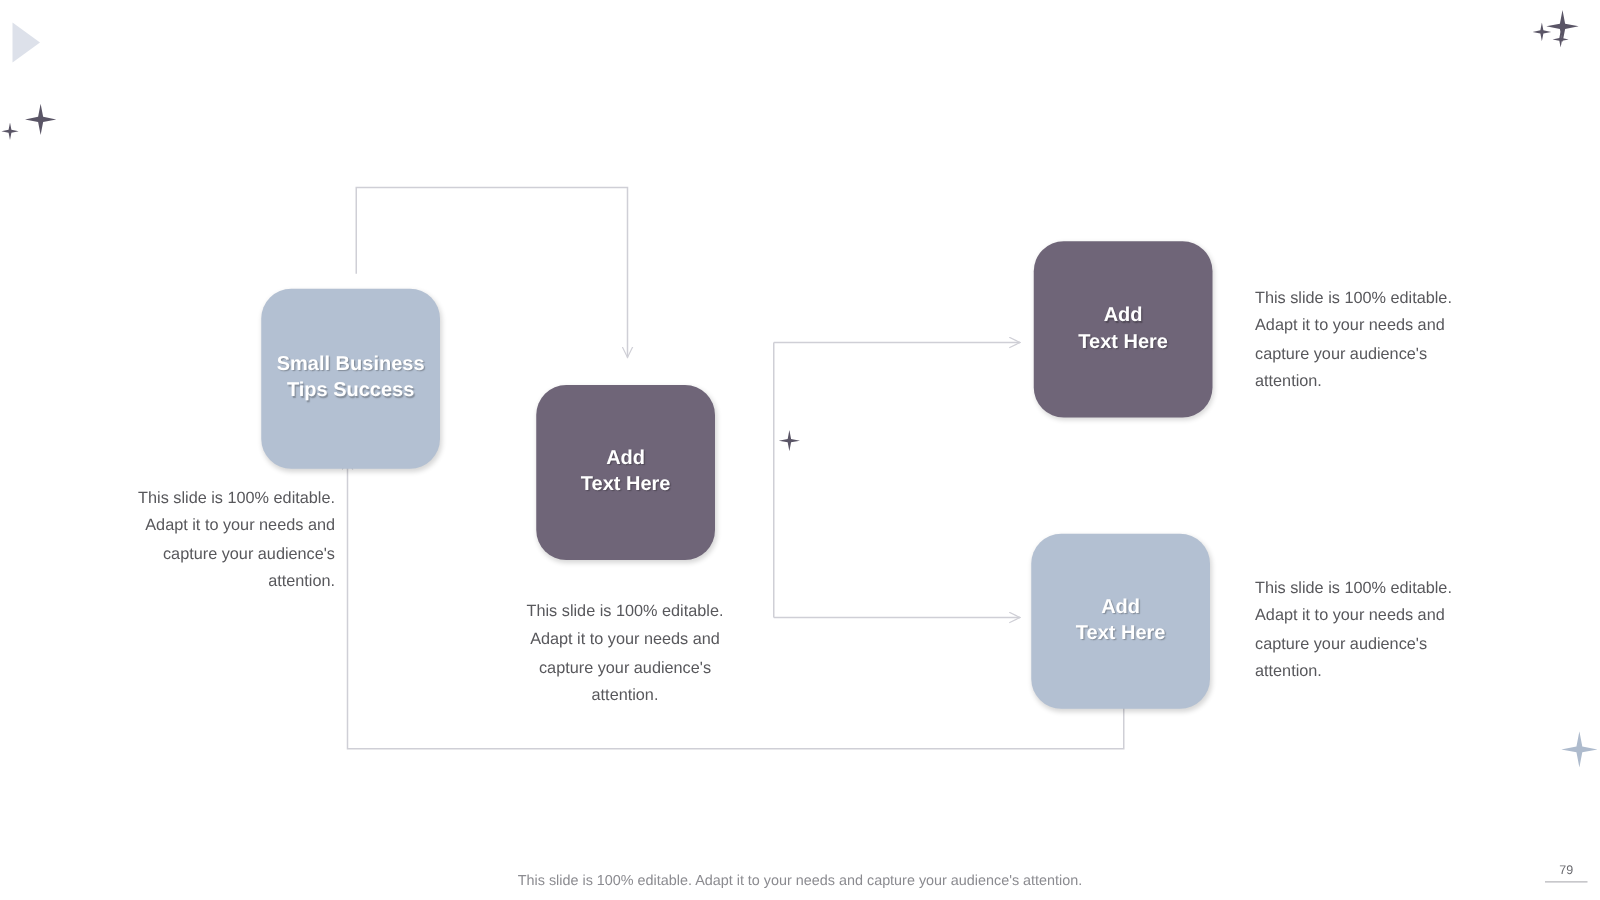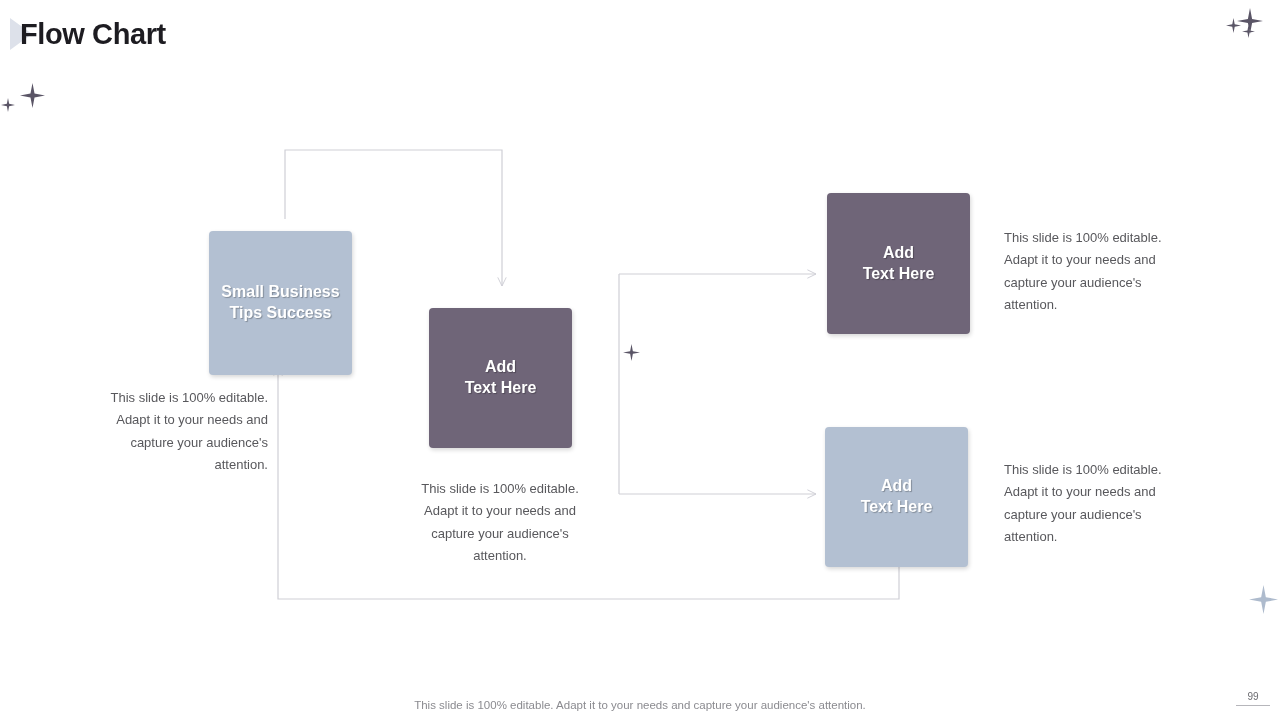--- a/index.html
+++ b/index.html
@@ -44,21 +44,21 @@
 
   
   .star {
     position: absolute;
     pointer-events: none;
   }
 
   
   .node {
     position: absolute;
-    border-radius: 4px;
+    border-radius: 24px;
     display: flex;
     align-items: center;
     justify-content: center;
     text-align: center;
     color: #ffffff;
     font-weight: bold;
     font-size: 16px;
     line-height: 1.3;
     box-shadow: 1px 2px 4px rgba(0,0,0,0.16);
     text-shadow: 1px 1px 1px rgba(0,0,0,0.28);
@@ -116,21 +116,20 @@
     width: 34px;
     height: 1px;
     background: #b6b6bb;
   }
 </style>
 </head>
 <body>
 
 <div id="slide-title-wrap">
   <div id="title-triangle"></div>
-  <div id="slide-title">Flow Chart</div>
 </div>
 
 <svg class="star" style="left:1237px; top:8px;" width="26" height="26" viewBox="0 0 26 26">
   <path d="M13 0 L15.1 10.9 L26 13 L15.1 15.1 L13 26 L10.9 15.1 L0 13 L10.9 10.9 Z" fill="#5a5566"></path>
 </svg>
 <svg class="star" style="left:1226px; top:18px;" width="15" height="15" viewBox="0 0 26 26">
   <path d="M13 0 L15.1 10.9 L26 13 L15.1 15.1 L13 26 L10.9 15.1 L0 13 L10.9 10.9 Z" fill="#5a5566"></path>
 </svg>
 <svg class="star" style="left:1242px; top:25px;" width="13" height="13" viewBox="0 0 26 26">
   <path d="M13 0 L15.1 10.9 L26 13 L15.1 15.1 L13 26 L10.9 15.1 L0 13 L10.9 10.9 Z" fill="#5a5566"></path>
@@ -187,13 +186,13 @@
 <div class="caption align-right" style="left:88px; top:387px; width:180px;">This slide is 100% editable. Adapt it to your needs and capture your audience's attention.</div>
 
 <div class="caption align-center" style="left:410px; top:478px; width:180px;">This slide is 100% editable. Adapt it to your needs and capture your audience's attention.</div>
 
 <div class="caption align-left" style="left:1004px; top:227px; width:180px;">This slide is 100% editable. Adapt it to your needs and capture your audience's attention.</div>
 
 <div class="caption align-left" style="left:1004px; top:459px; width:180px;">This slide is 100% editable. Adapt it to your needs and capture your audience's attention.</div>
 
 <div id="footer-note">This slide is 100% editable. Adapt it to your needs and capture your audience's attention.</div>
 <div id="page-number-rule"></div>
-<div id="page-number">99</div>
+<div id="page-number">79</div>
 
 </body></html>

